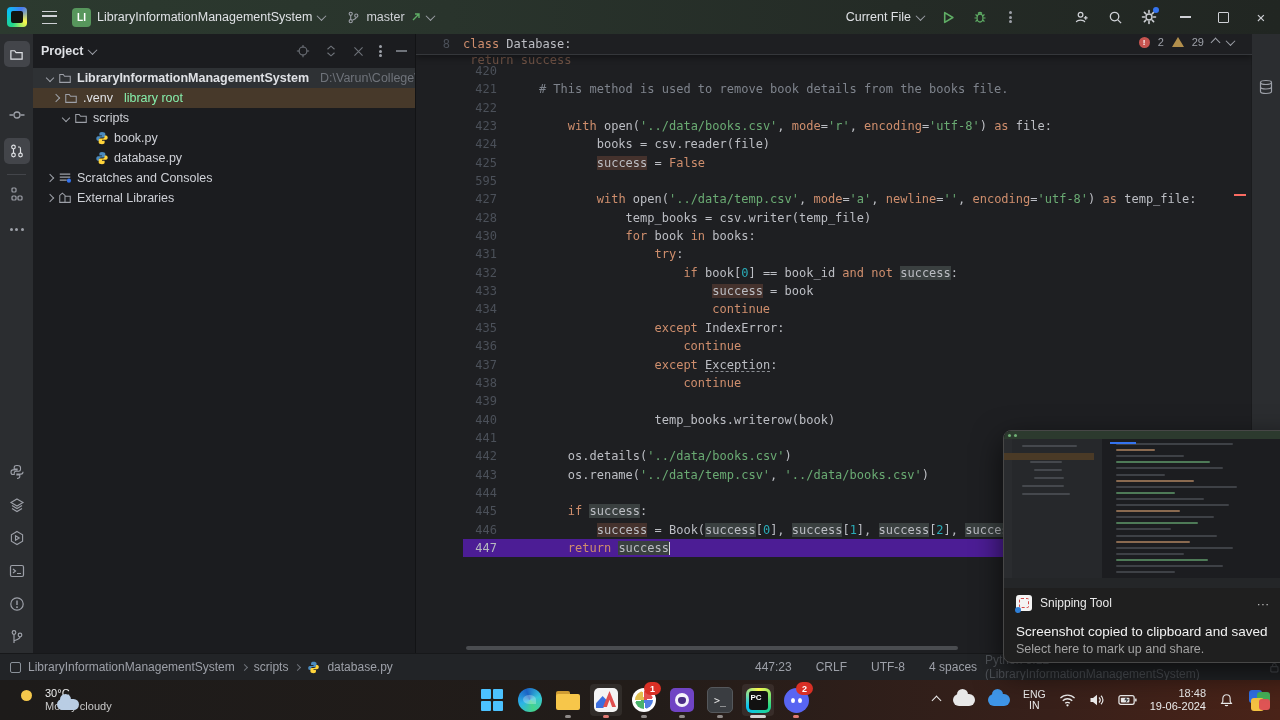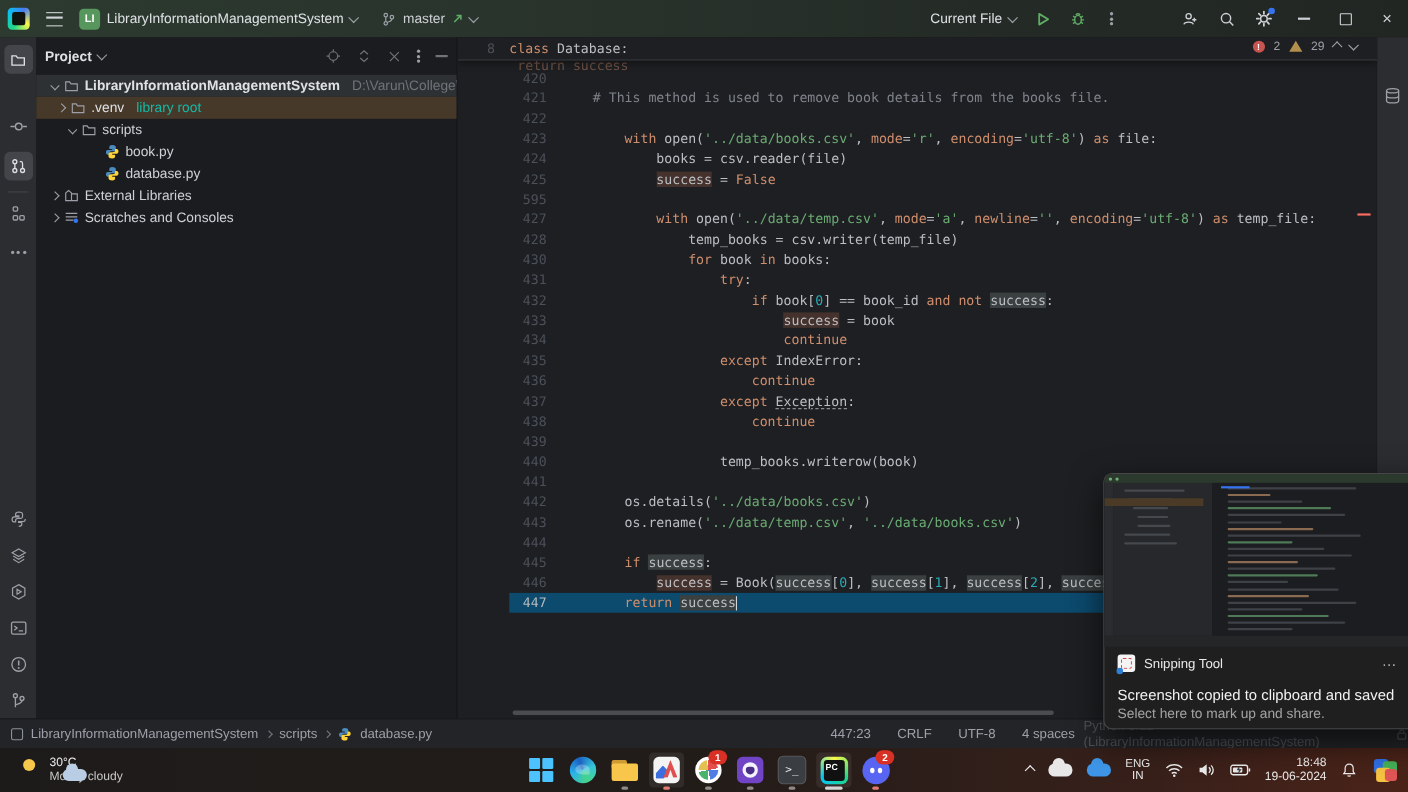--- a/index.html
+++ b/index.html
@@ -36,21 +36,21 @@
   .st-ico.sel{background:#43454a;color:#dfe1e5;}
   .st-sep{position:absolute;left:7px;right:7px;height:1px;background:#43454a;}
 
   
   .proj{position:absolute;left:33px;top:34px;width:382px;bottom:66px;background:#1b1c1f;border-right:1px solid #121315;}
   .proj-head{height:34px;display:flex;align-items:center;padding:0 8px;color:#dfe1e5;font-size:12.5px;font-weight:bold;gap:6px;}
   .ph-icons{margin-left:auto;display:flex;gap:14px;color:#6f737a;align-items:center;}
   .tree{font-size:12.5px;}
   .trow{height:20px;display:flex;align-items:center;gap:5px;white-space:nowrap;overflow:hidden;color:#ced0d6;}
   .trow .path{color:#6f737a;margin-left:6px;}
-  .trow .extra{color:#14b8a6;margin-left:6px;}
+  .trow .extra{color:#86efac;margin-left:6px;}
   .tchv{width:5px;height:5px;border-right:1.3px solid #9da0a8;border-bottom:1.3px solid #9da0a8;display:inline-block;flex:none;}
   .tchv.open{transform:rotate(45deg);}
   .tchv.closed{transform:rotate(-45deg);}
 
   
   .editor{position:absolute;left:416px;top:34px;right:28px;bottom:66px;background:#1e1f22;overflow:hidden;}
   .tabbar{position:absolute;left:416px;top:34px;right:0;height:34px;background:#1e1f22;border-bottom:1px solid #17181a;
     display:flex;align-items:center;font-size:12.5px;color:#ced0d6;}
   .tab{display:flex;align-items:center;gap:7px;height:34px;padding:0 14px;position:relative;}
   .tab.active{color:#dfe1e5;}
@@ -61,21 +61,21 @@
   .bell .dot{position:absolute;right:-2px;top:-2px;width:6px;height:6px;border-radius:50%;background:#db5c5c;}
 
   pre,.mono{font-family:"DejaVu Sans Mono",monospace;}
   .sticky{position:absolute;left:0;top:0;right:0;height:20px;background:#1e1f22;z-index:5;
     border-bottom:1px solid #35373b;box-shadow:0 3px 6px rgba(0,0,0,.35);display:flex;font-size:12px;line-height:20px;}
   .partial{position:absolute;left:0;top:17px;right:0;height:13px;overflow:hidden;opacity:.45;z-index:1;
     font-size:12px;line-height:18px;}
   .partial .ct{color:#cf8e6d;}
   #code-lines{position:absolute;left:0;top:28px;right:0;z-index:2;font-size:12px;line-height:18.35px;}
   .cl{display:flex;white-space:pre;margin-left:47px;}
-  .cl.cur{background:#0c4a6e;}
+  .cl.cur{background:#4c1d95;}
   .ln{width:34px;flex:none;text-align:right;color:#4b5059;user-select:none;}
   .cl.cur .ln{color:#b6b9bf;}
   .ct{margin-left:13px;color:#bcbec4;}
   .tk-t{color:#bcbec4;} .tk-k{color:#cf8e6d;} .tk-s{color:#6aab73;} .tk-n{color:#2aacb8;}
   .tk-c{color:#7e838c;} .tk-fn{color:#c9c4ae;text-decoration:underline dotted #6f737a;}
   .tk-u{text-decoration:underline dashed #8a8d93;text-underline-offset:2px;}
   .tk-r{color:#bcbec4;background:#3a4040;} .tk-w{color:#bcbec4;background:#45322d;}
   .tk-caret{display:inline-block;width:1.5px;height:13px;background:#d4d6da;vertical-align:text-bottom;}
   .inspections{position:absolute;top:2px;right:18px;z-index:6;display:flex;align-items:center;gap:8px;
     font-size:11px;color:#9da0a8;font-family:"Liberation Sans",sans-serif;}
@@ -398,31 +398,31 @@
       <div class="trow" style="padding-left:62px">
         <svg width="14" height="14" viewBox="0 0 16 16" class="pyico">
             <path fill="#4b8bbe" d="M8 1C6 1 5 1.8 5 3v2h3v1H3.5C2 6 1.5 7.3 1.5 8.5S2 11 3.5 11H5V9.5C5 8 6 7.5 7.5 7.5H10c1 0 1.8-.8 1.8-1.8V3c0-1.2-1.8-2-3.8-2z"></path>
             <path fill="#ffd43b" d="M8 15c2 0 3-.8 3-2v-2H8v-1h4.5c1.5 0 2-1.3 2-2.5S14 5 12.5 5H11v1.5C11 8 10 8.5 8.5 8.5H6c-1 0-1.8.8-1.8 1.8V13c0 1.2 1.8 2 3.8 2z"></path>
           </svg>
         <span>database.py</span>
       </div>
       <div class="trow" style="padding-left:14px">
         <span class="tchv closed"></span>
         <svg width="14" height="14" viewBox="0 0 16 16">
-            <path d="M2 13V5l3-2.5L8 5v8zM8 13V6h6v7z" fill="none" stroke="#9da0a8" stroke-width="1.2"></path>
-          </svg>
-        <span>External Libraries</span>
+            <path d="M2 3.5h12M2 7h12M2 10.5h8" stroke="#9da0a8" stroke-width="1.3"></path>
+            <circle cx="12.5" cy="11" r="2.4" fill="#3574f0"></circle>
+          </svg>
+        <span>Scratches and Consoles</span>
       </div>
       <div class="trow" style="padding-left:14px">
         <span class="tchv closed"></span>
         <svg width="14" height="14" viewBox="0 0 16 16">
-            <path d="M2 3.5h12M2 7h12M2 10.5h8" stroke="#9da0a8" stroke-width="1.3"></path>
-            <circle cx="12.5" cy="11" r="2.4" fill="#3574f0"></circle>
-          </svg>
-        <span>Scratches and Consoles</span>
+            <path d="M2 13V5l3-2.5L8 5v8zM8 13V6h6v7z" fill="none" stroke="#9da0a8" stroke-width="1.2"></path>
+          </svg>
+        <span>External Libraries</span>
       </div>
     </div>
   </div>
 
   <div class="tabbar">
     <div class="tab">
       <svg width="14" height="14" viewBox="0 0 16 16">
           <path fill="#4b8bbe" d="M8 1C6 1 5 1.8 5 3v2h3v1H3.5C2 6 1.5 7.3 1.5 8.5S2 11 3.5 11H5V9.5C5 8 6 7.5 7.5 7.5H10c1 0 1.8-.8 1.8-1.8V3c0-1.2-1.8-2-3.8-2z"></path>
           <path fill="#ffd43b" d="M8 15c2 0 3-.8 3-2v-2H8v-1h4.5c1.5 0 2-1.3 2-2.5S14 5 12.5 5H11v1.5C11 8 10 8.5 8.5 8.5H6c-1 0-1.8.8-1.8 1.8V13c0 1.2 1.8 2 3.8 2z"></path>
         </svg>

